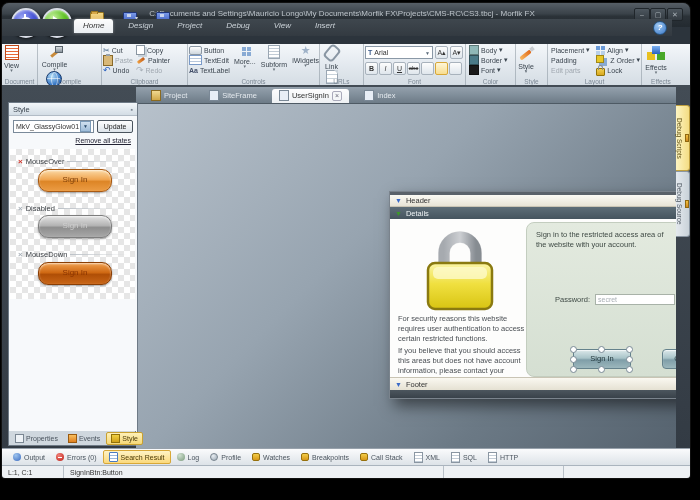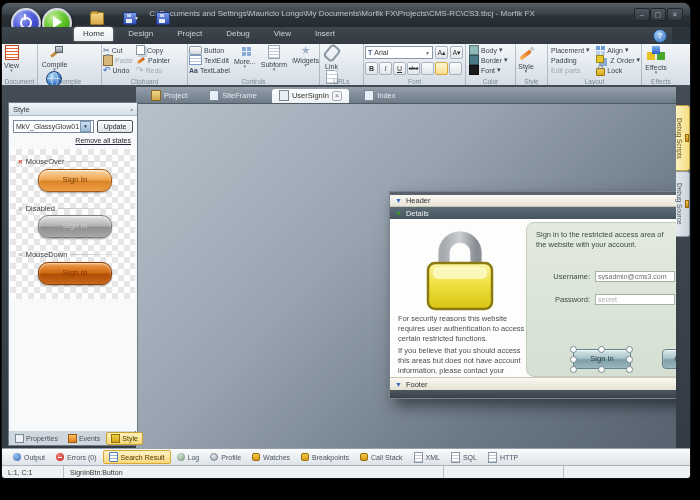--- a/index.html
+++ b/index.html
@@ -23,21 +23,21 @@
   #btn-play .tri{position:absolute;left:9px;top:6px;width:0;height:0;border-left:9px solid #fff;border-top:6px solid transparent;border-bottom:6px solid transparent;}
   
   .qa{top:8px;width:12px;height:11px;}
   .ic-folder{background:linear-gradient(#f4d988,#d8a848);border:1px solid #9a7820;border-radius:1px;}
   .ic-folder:before{content:"";position:absolute;left:0;top:-2px;width:5px;height:2px;background:#d8a848;border:1px solid #9a7820;border-bottom:none;}
   .ic-save{background:linear-gradient(#7a9ae8,#3050b8);border:1px solid #20367a;border-radius:1px;}
   .ic-save:before{content:"";position:absolute;left:2px;bottom:1px;width:6px;height:4px;background:#e8ecf4;}
   .ic-save:after{content:"";position:absolute;left:3px;top:1px;width:4px;height:3px;background:#c8d4ee;}
   .qa-caret{top:11px;font-size:6px;color:#cdd3d9;}
   
-  #ribbontabs{left:0;top:24px;width:670px;height:17px;background:linear-gradient(#3f474e,#333a41);}
+  #ribbontabs{left:0;top:16px;width:670px;height:17px;background:linear-gradient(#3f474e,#333a41);font-style:italic;}
   .rtab{float:left;margin-left:6px;padding:2px 9px 3px;font-size:8px;color:#ccd3d9;border-radius:3px 3px 0 0;}
   .rtab.active{background:linear-gradient(#fdfdfd,#e9edf1);color:#333;box-shadow:0 0 3px rgba(255,255,255,.4);}
   #rtab-spacer{float:left;width:66px;height:1px;}
   #help-btn{right:5px;top:2px;width:12px;height:12px;border-radius:50%;background:radial-gradient(circle at 35% 30%,#9ec8f2,#3a78c8);
             color:#fff;font-size:8px;font-weight:bold;text-align:center;line-height:12px;border:1px solid #26527e;}
   
   #ribbon{left:0;top:41px;width:688px;height:41px;background:linear-gradient(#f4f7fa,#e2e8ee 55%,#d5dde4);display:flex;}
   #ribbon-underline{left:0;top:82px;width:688px;height:2px;background:linear-gradient(90deg,#9fd0e4,#cfe4ee 50%,#9fb6c4);}
   .rgroup{position:relative;border-right:1px solid rgba(130,142,152,.5);height:41px;box-sizing:border-box;padding:1px 1px 8px;}
   .rg-cap{position:absolute;bottom:0;left:0;right:0;text-align:center;font-size:6.5px;color:#7c8894;}
@@ -497,24 +497,20 @@
             <path d="M30 52 V30 a16 16 0 0 1 32 0 V52" fill="none" stroke="#6e747a" stroke-width="11.5" stroke-linecap="round" opacity="0.25"></path>
             <rect x="14" y="40" width="64" height="46" rx="7" fill="url(#bod)" stroke="#8a7a10" stroke-width="2.5"></rect>
             <rect x="19" y="44" width="54" height="12" rx="5" fill="#fdfbd0" opacity="0.75"></rect>
           </svg>
           <div id="par1" class="dlg-par">For security reasons this website requires user authentication to access certain restricted functions.</div>
           <div id="par2" class="dlg-par">If you believe that you should access this areas but does not have account information, please contact your website administrator.</div>
         </div>
 
         <div id="dlg-panel" class="abs">
           <div id="dlg-intro">Sign in to the restricted access area of the website with your account.</div>
-          <div class="frow" id="row-user">
-            <span class="flabel">Username:</span>
-            <input class="ffield" readonly="" value="sysadmin@cms3.com" style="">
-          </div>
           <div class="frow" id="row-pass">
             <span class="flabel">Password:</span>
             <input class="ffield ghost" readonly="" value="secret" style="">
           </div>
           <div id="btn-signin" class="cv-btn">Sign In</div>
 
           <span class="handle" style="left:43px;top:123px;"></span>
           <span class="handle" style="left:71px;top:123px;"></span>
           <span class="handle" style="left:99px;top:123px;"></span>
           <span class="handle" style="left:43px;top:133px;"></span>

